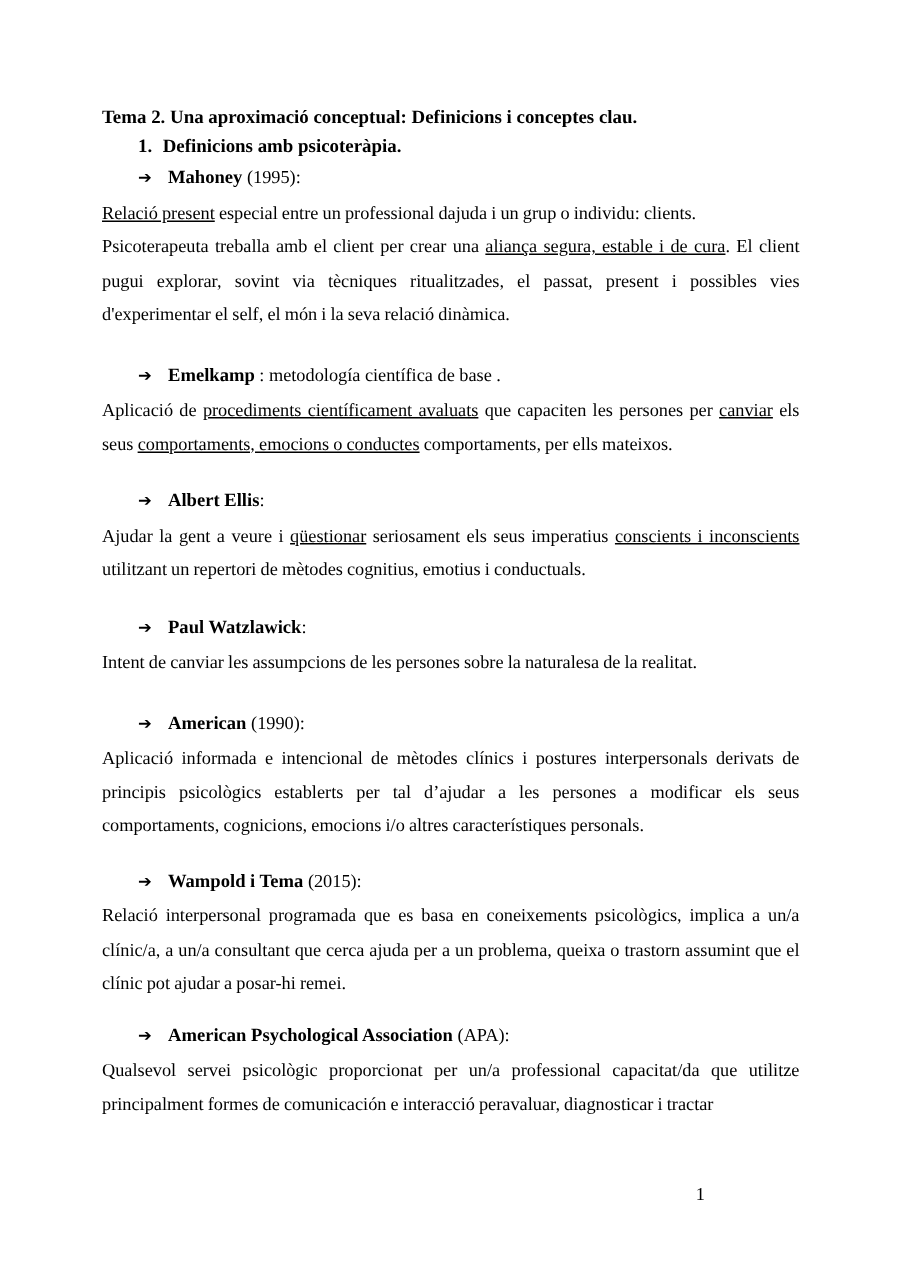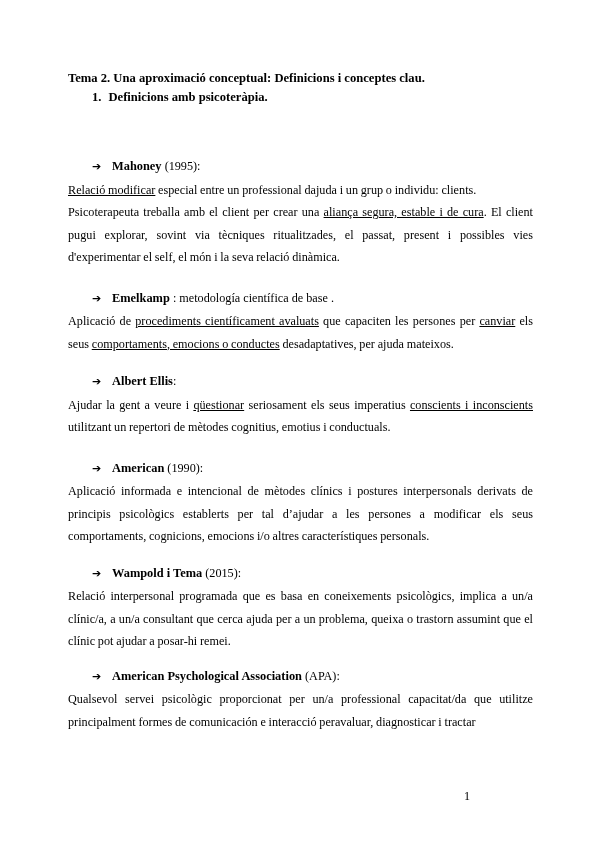--- a/index.html
+++ b/index.html
@@ -35,21 +35,20 @@
     font-size: 12.6px;
     font-weight: bold;
     line-height: 19px;
   }
   .section .num {
     display: inline-block;
     margin-right: 7px;
   }
   .entry {
     line-height: 22.5px;
-    margin-top: 48px;
   }
   .ehead {
     padding-left: 24px;
   }
   .arrow {
     display: inline-block;
     width: 20px;
     font-family: "DejaVu Sans", sans-serif;
     font-size: 11px;
     font-weight: bold;
@@ -88,38 +87,44 @@
     <h1 class="title">Tema 2. Una aproximació conceptual: Definicions i conceptes clau.</h1>
 
     <div class="section">
       <span class="num">1.</span><span>Definicions amb psicoteràpia.</span>
     </div>
 
     <div class="entry">
       <div class="ehead">
         <span class="arrow">➔</span><span class="b">Mahoney</span><span> (1995):</span>
       </div>
-      <p class="para"><span class="u">Relació modificar</span><span> especial entre un professional dajuda i un grup o individu: clients.</span></p>
+      <p class="para"><span class="u">Relació present</span><span> especial entre un professional dajuda i un grup o individu: clients.</span></p>
       <p class="para"><span>Psicoterapeuta treballa amb el client per crear una </span><span class="u">aliança segura, estable i de cura</span><span>. El client pugui explorar, sovint via tècniques ritualitzades, el passat, present i possibles vies d'experimentar el self, el món i la seva relació dinàmica.</span></p>
     </div>
 
     <div class="entry m18">
       <div class="ehead">
         <span class="arrow">➔</span><span class="b">Emelkamp</span><span> : metodología científica de base .</span>
       </div>
-      <p class="para"><span>Aplicació de </span><span class="u">procediments científicament avaluats</span><span> que capaciten les persones per </span><span class="u">canviar</span><span> els seus </span><span class="u">comportaments, emocions o conductes</span><span> desadaptatives, per ajuda mateixos.</span></p>
+      <p class="para"><span>Aplicació de </span><span class="u">procediments científicament avaluats</span><span> que capaciten les persones per </span><span class="u">canviar</span><span> els seus </span><span class="u">comportaments, emocions o conductes</span><span> comportaments, per ells mateixos.</span></p>
     </div>
 
     <div class="entry m15">
       <div class="ehead">
         <span class="arrow">➔</span><span class="b">Albert Ellis</span><span>:</span>
       </div>
       <p class="para"><span>Ajudar la gent a veure i </span><span class="u">qüestionar</span><span> seriosament els seus imperatius </span><span class="u">conscients i inconscients</span><span> utilitzant un repertori de mètodes cognitius, emotius i conductuals.</span></p>
     </div>
 
+    <div class="entry m16">
+      <div class="ehead">
+        <span class="arrow">➔</span><span class="b">Paul Watzlawick</span><span>:</span>
+      </div>
+      <p class="para"><span>Intent de canviar les assumpcions de les persones sobre la naturalesa de la realitat.</span></p>
+    </div>
 
     <div class="entry m18">
       <div class="ehead">
         <span class="arrow">➔</span><span class="b">American</span><span> (1990):</span>
       </div>
       <p class="para"><span>Aplicació informada e intencional de mètodes clínics i postures interpersonals derivats de principis psicològics establerts per tal d’ajudar a les persones a modificar els seus comportaments, cognicions, emocions i/o altres característiques personals.</span></p>
     </div>
 
     <div class="entry m14">
       <div class="ehead">

